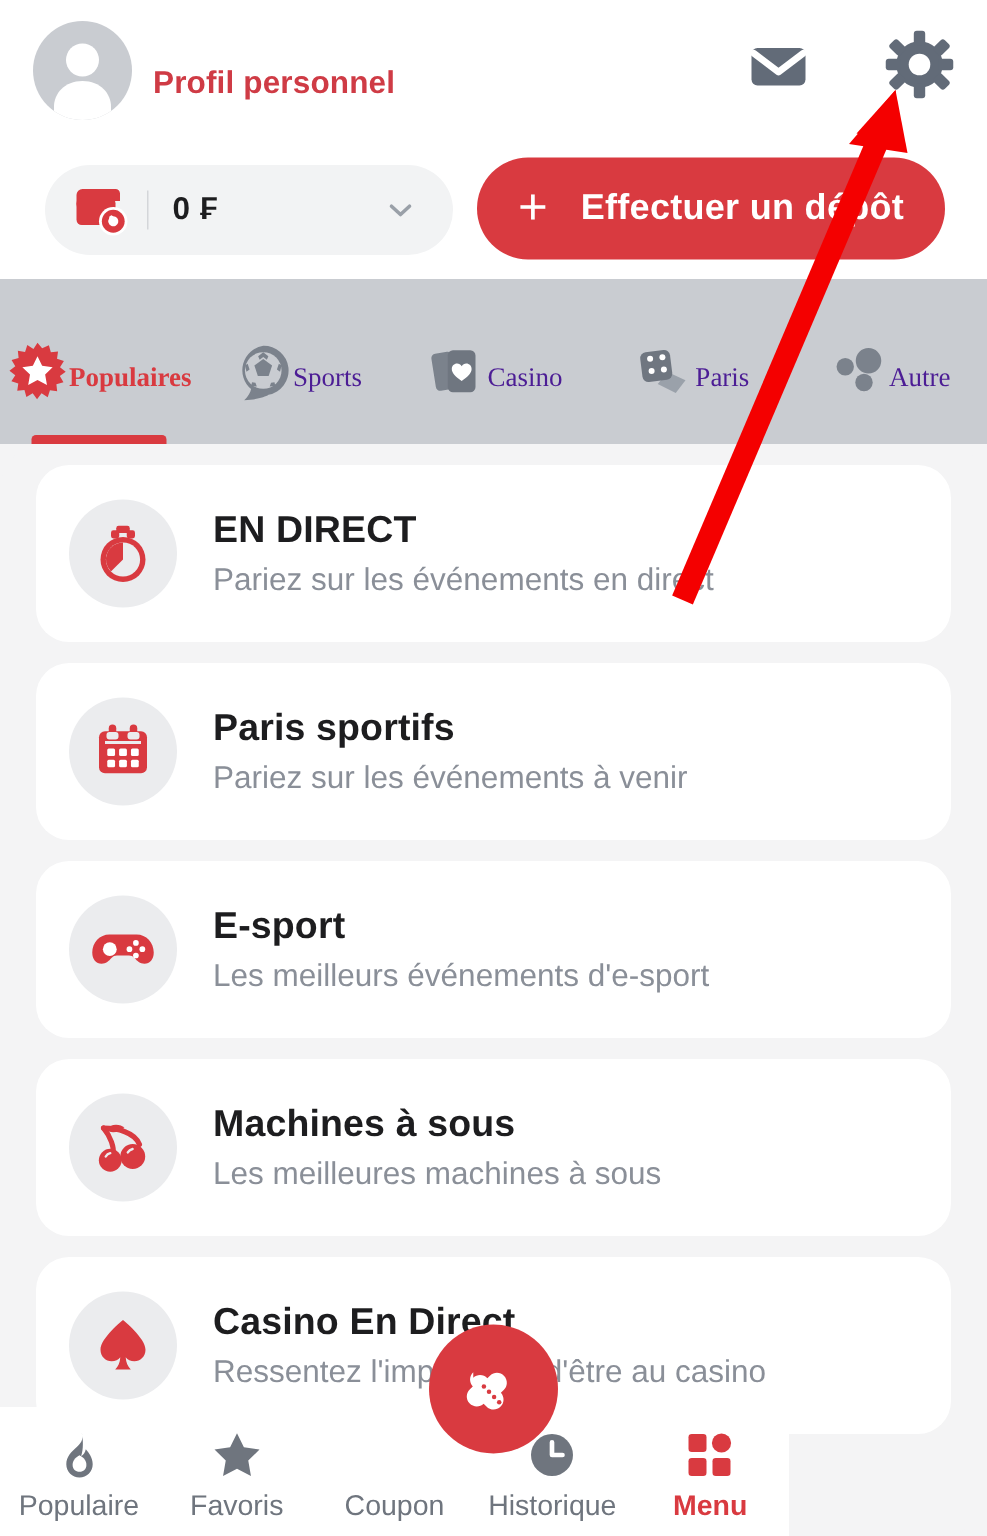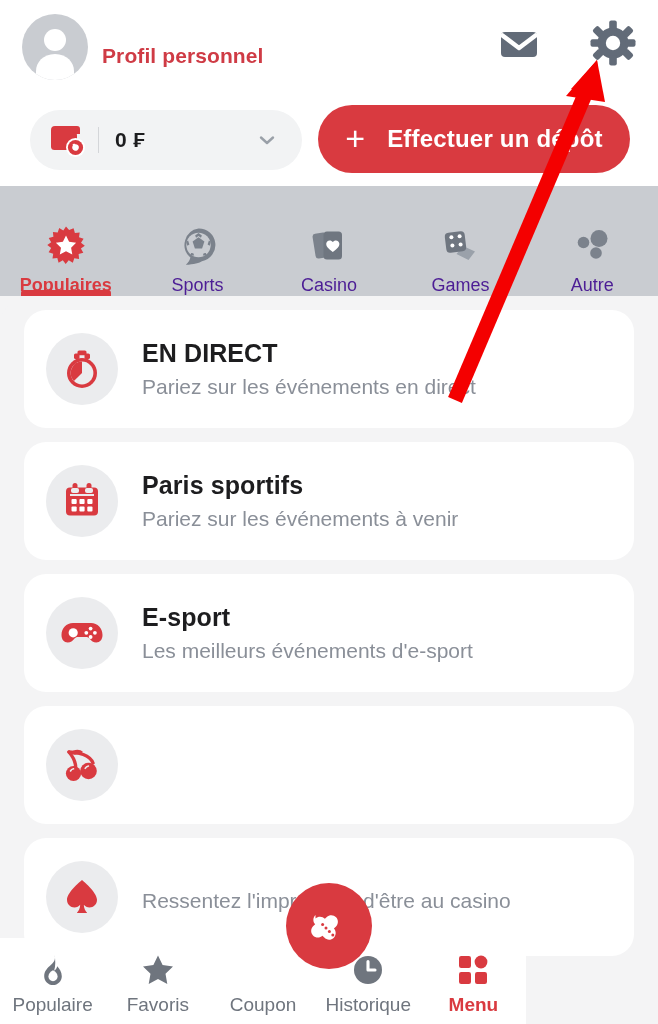--- a/index.html
+++ b/index.html
@@ -147,25 +147,26 @@
     width: 658px;
     height: 110px;
     background: #c9ccd1;
     display: flex;
     z-index: 4;
   }
   .tab {
     flex: 1;
     position: relative;
     display: flex;
-    flex-direction: column;
-    align-items: center;
-    justify-content: flex-end;
+    flex-direction: row;
+    align-items: center;
+    justify-content: center;
     padding-top: 14px;
     cursor: pointer;
+    font-family: Liberation Serif, serif;
   }
   .tab-ico {
     height: 44px;
     display: flex; align-items: center; justify-content: center;
   }
   .tab-ico svg { display: block; }
   .tab-label {
     margin-top: 7px;
     font-size: 18px;
     color: #4c1d95;
@@ -406,21 +407,21 @@
           <path fill="#9aa1aa" d="M23 21 l12 5.5 -6.5 8.5 -12-6z"></path>
           <rect x="5.5" y="7" width="20" height="20" rx="4" fill="#6f7680" transform="rotate(-7 15.5 17)"></rect>
           <g fill="#ffffff">
             <circle cx="11.4" cy="12.2" r="2"></circle>
             <circle cx="19.6" cy="11.2" r="2"></circle>
             <circle cx="12.4" cy="20.4" r="2"></circle>
             <circle cx="20.6" cy="19.4" r="2"></circle>
           </g>
         </svg>
       </span>
-      <span class="tab-label">Games</span>
+      <span class="tab-label">Paris</span>
     </div>
 
     <div class="tab">
       <span class="tab-ico">
         <svg width="42" height="42" viewBox="0 0 42 42">
           <circle cx="28" cy="13.5" r="8.5" fill="#7b828c"></circle>
           <circle cx="12.5" cy="17.5" r="5.8" fill="#7b828c"></circle>
           <circle cx="25" cy="28" r="5.8" fill="#7b828c"></circle>
         </svg>
       </span>
@@ -496,29 +497,34 @@
         <svg width="44" height="44" viewBox="0 0 44 44">
           <path d="M9 9 C18 9 30 12 33 20" stroke="#d93a40" stroke-width="3.4" fill="none" stroke-linecap="round"></path>
           <path d="M9 9 C14 15 16 22 15.5 26" stroke="#d93a40" stroke-width="3.4" fill="none" stroke-linecap="round"></path>
           <path fill="#d93a40" d="M10 10 c4-4 10-4 13-1 -4 3-9 4-13 1z"></path>
           <circle cx="13.5" cy="30.5" r="7.6" fill="#d93a40"></circle>
           <circle cx="28.5" cy="28" r="8.3" fill="#d93a40"></circle>
           <path d="M10.5 28 a4.5 4.5 0 0 1 3-2.2" stroke="#ebecee" stroke-width="1.6" fill="none" stroke-linecap="round"></path>
           <path d="M25.2 25.3 a4.8 4.8 0 0 1 3.2-2.3" stroke="#ebecee" stroke-width="1.6" fill="none" stroke-linecap="round"></path>
         </svg>
       </span>
+      <span class="card-txt">
+        <span class="card-title">Machines à sous</span>
+        <span class="card-sub">Les meilleures machines à sous</span>
+      </span>
     </div>
 
     <div class="card">
       <span class="card-ico">
         <svg width="44" height="44" viewBox="0 0 44 44">
           <path fill="#d93a40" d="M22 5 C22 5 7 17 7 24.8 c0 4.6 3.5 7.7 7.4 7.7 2.5 0 4.5-1.1 5.8-2.7 -.2 3.5-1.4 6.2-3.4 8.2h10.4c-2-2-3.2-4.7-3.4-8.2 1.3 1.6 3.3 2.7 5.8 2.7 3.9 0 7.4-3.1 7.4-7.7C37 17 22 5 22 5z"></path>
         </svg>
       </span>
       <span class="card-txt">
+        <span class="card-title">Casino En Direct</span>
         <span class="card-sub">Ressentez l'impression d'être au casino</span>
       </span>
     </div>
   </div>
 
   <div class="bottomnav">
 
     <div class="bnav">
       <span class="bnav-ico">
         <svg width="34" height="34" viewBox="0 0 34 34">

